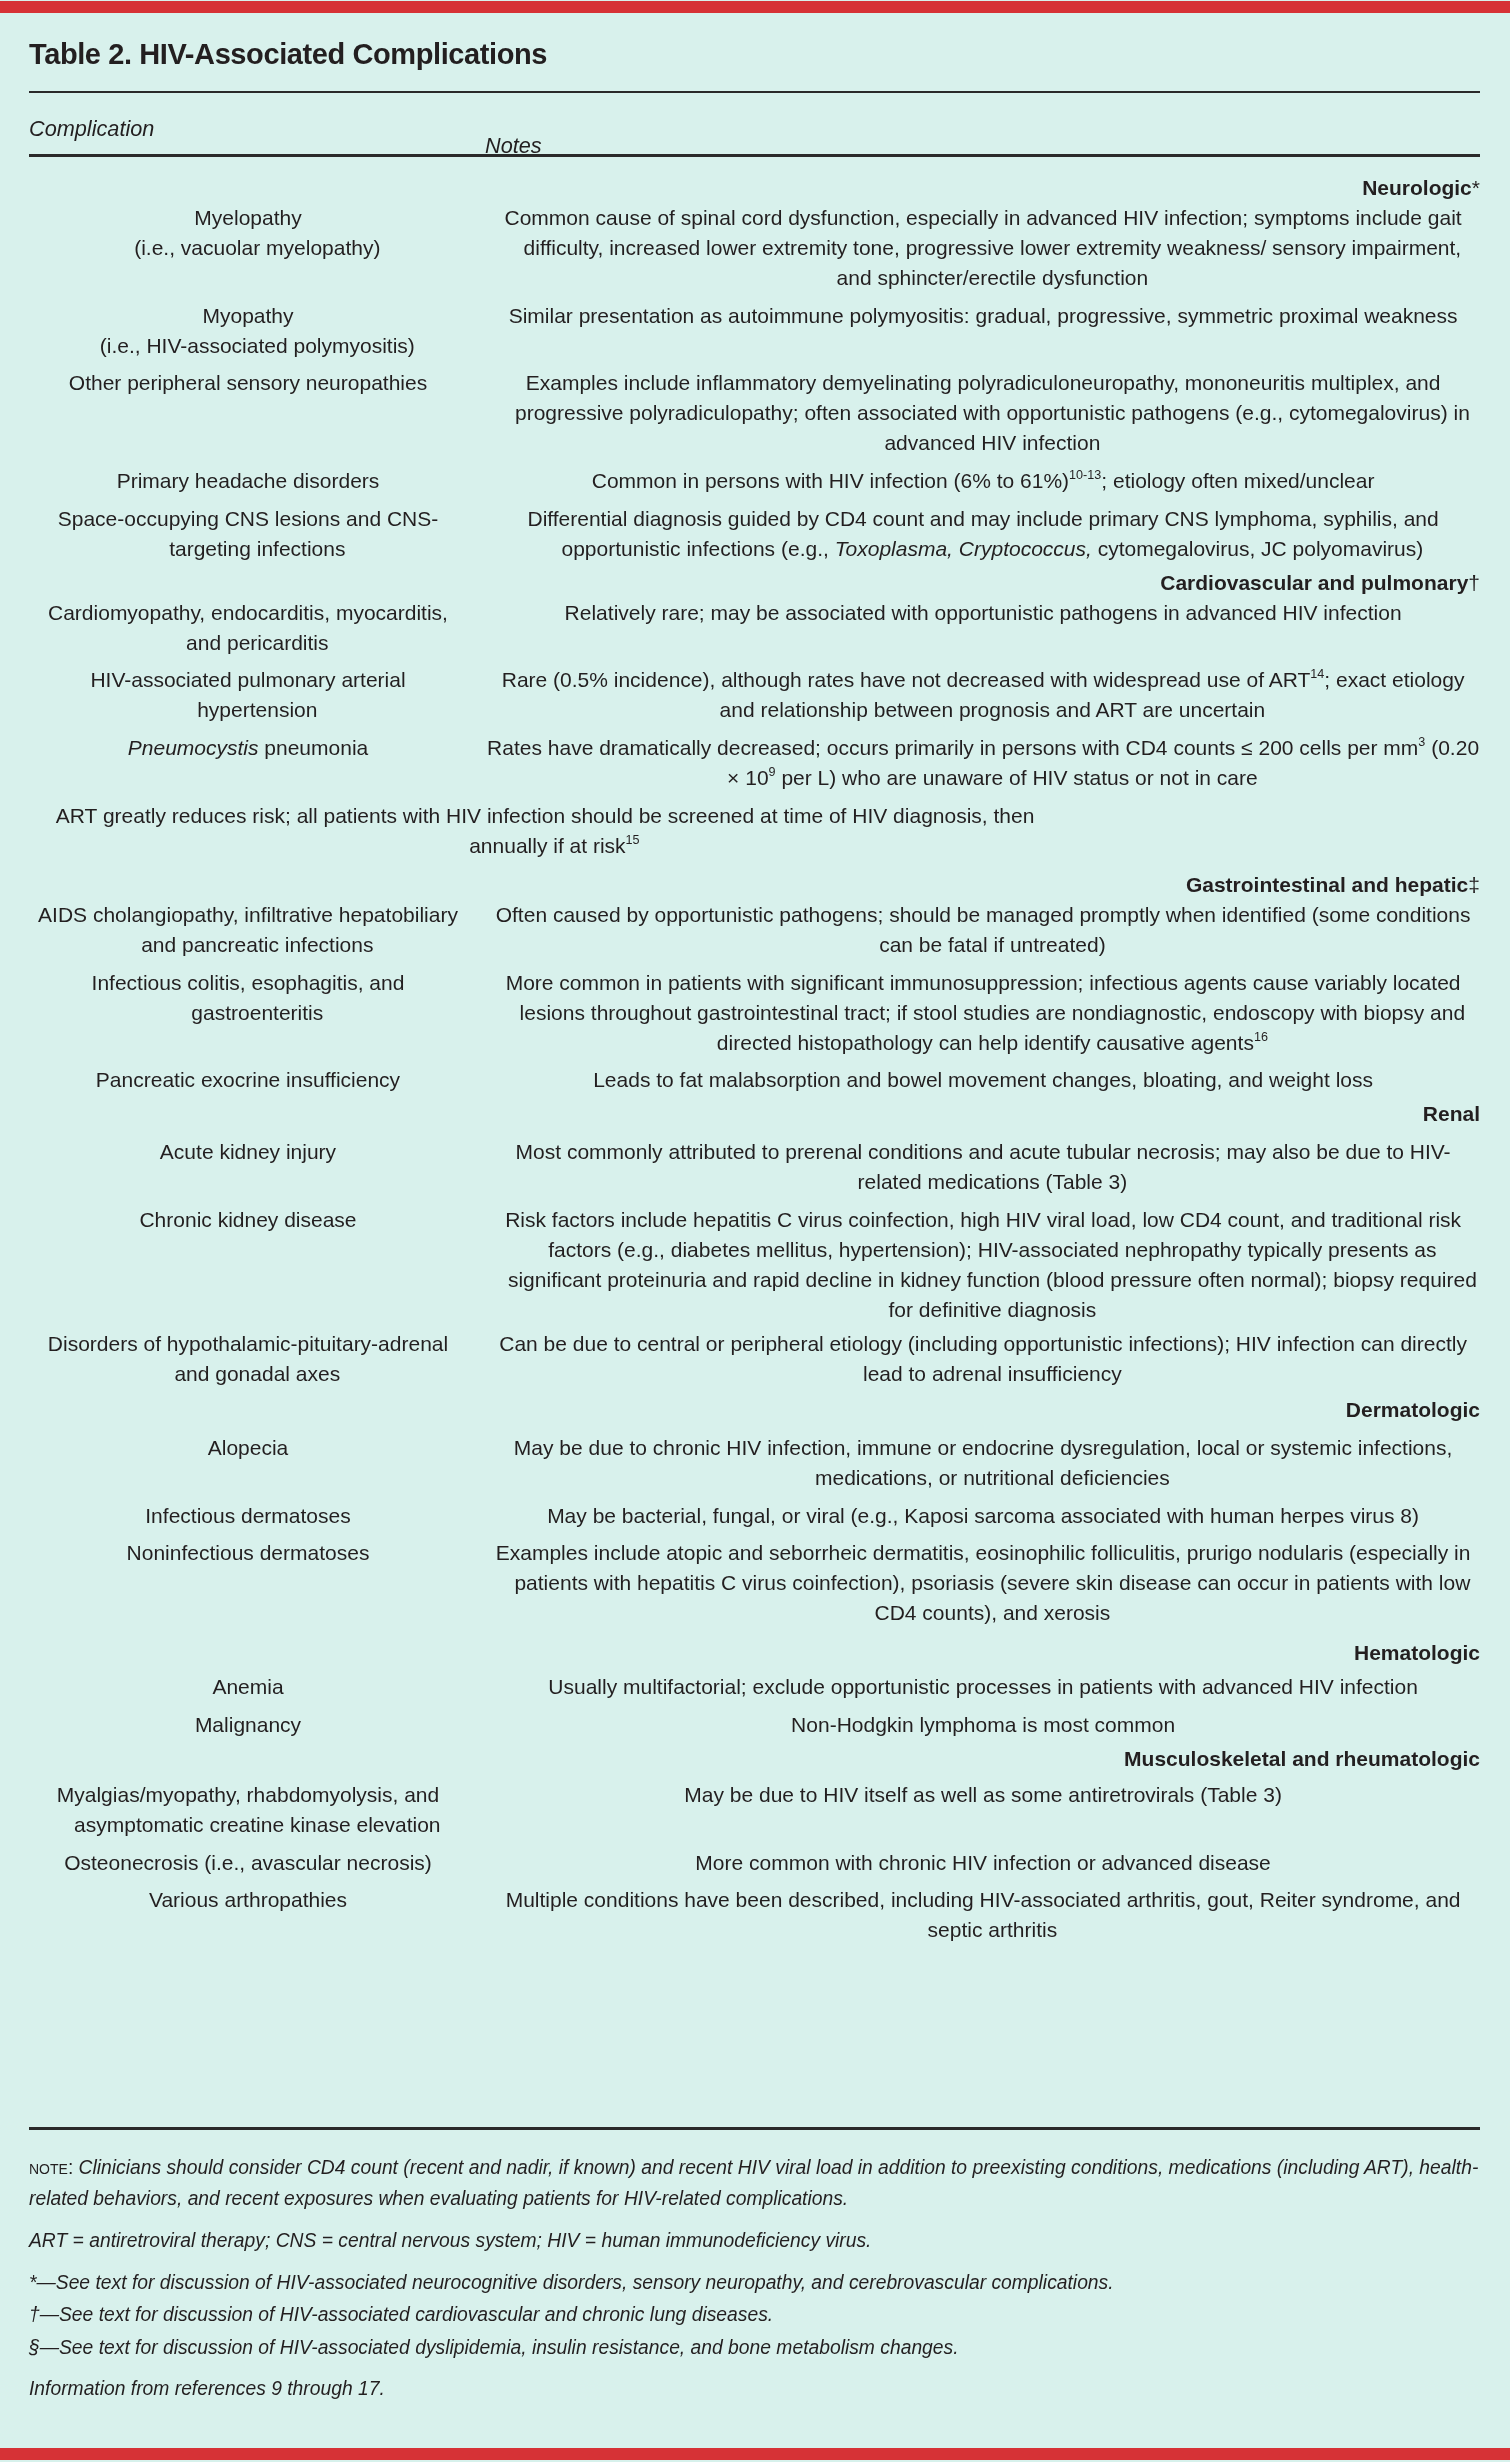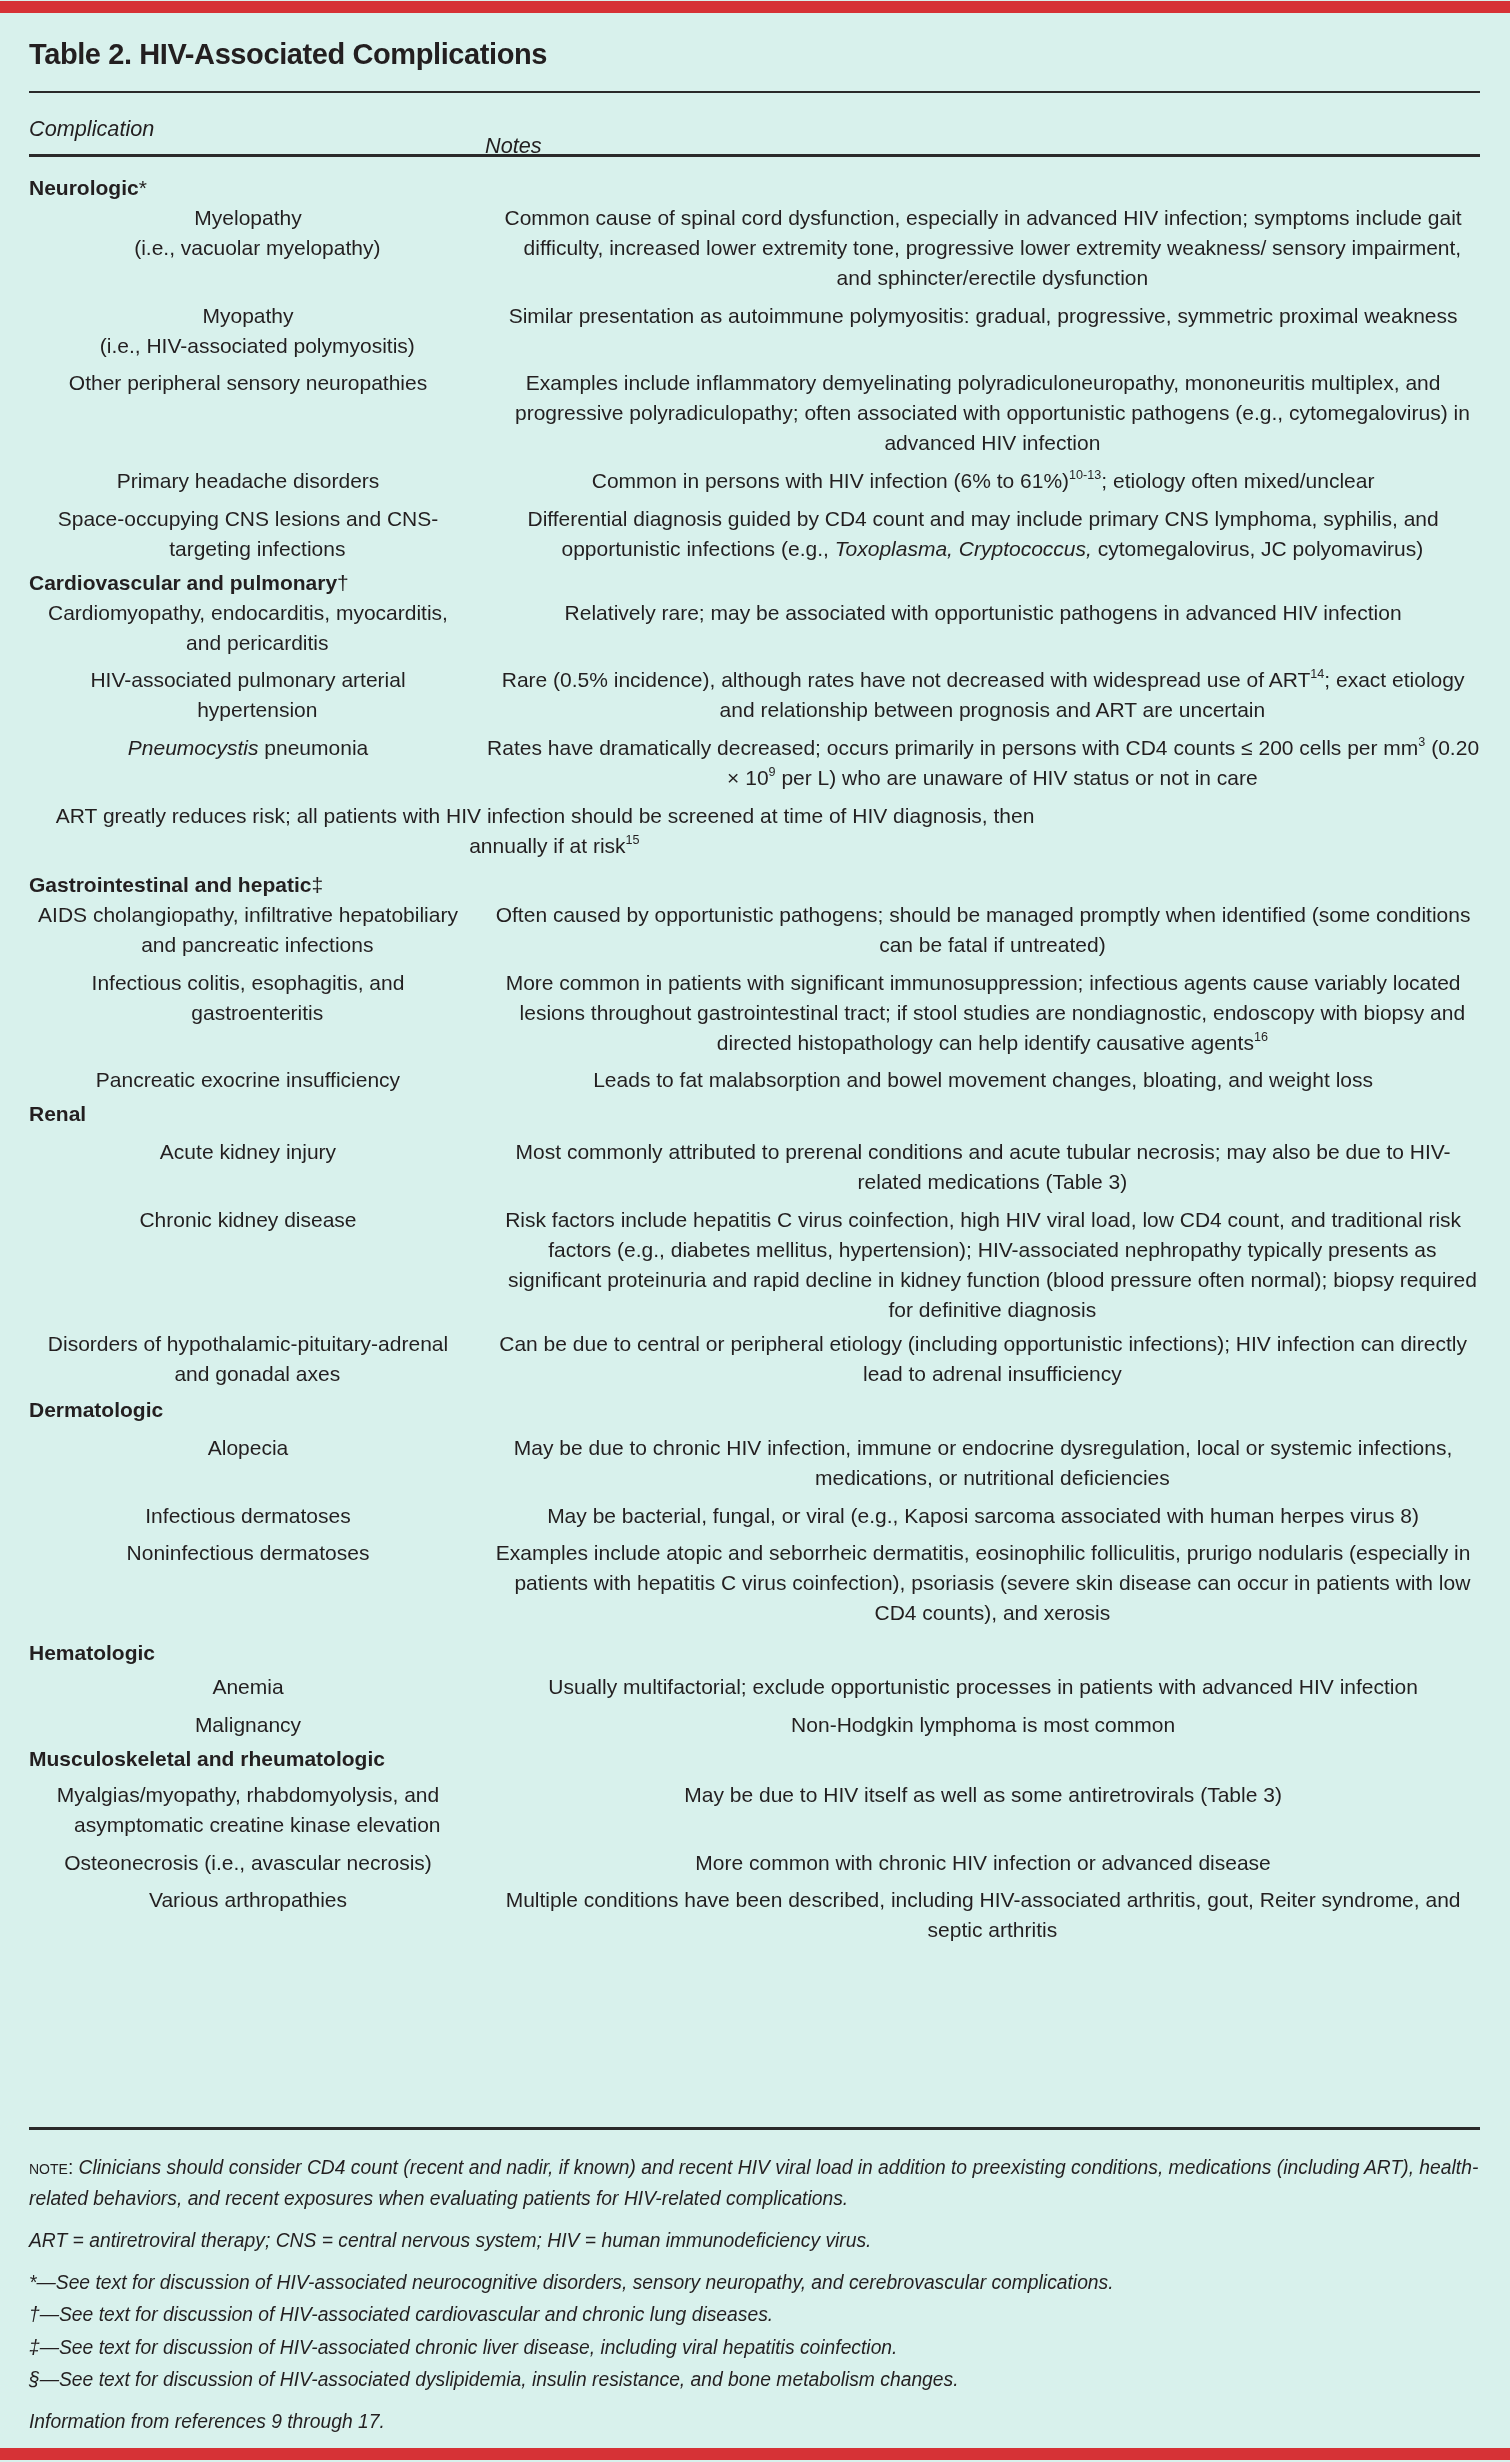--- a/index.html
+++ b/index.html
@@ -28,21 +28,21 @@
   .colhead {
     position: absolute; top: 116px; font-style: italic; font-size: 21.7px; white-space: nowrap;
   }
   .colhead.c1 { left: 0; }
   .colhead.c2 { left: 456px; margin-top: 17px; }
   .body {
     position: absolute; top: 169px; left: 0; width: 1451px;
     font-size: 21px; line-height: 30px;
   }
   .section {
-    font-weight: bold; margin-top: 3.9px; height: 30px; white-space: nowrap;
+    font-weight: bold; margin-top: 3.9px; height: 30px; white-space: nowrap; text-align: right;
   }
   .row { display: flex; margin-top: 7.7px; text-align: center; }
   .row.first { margin-top: 0; }
   .cell-comp {
     width: 438px; flex: 0 0 438px;
     padding-left: 18.6px; text-indent: -18.6px;
     box-sizing: border-box;
   }
   .cell-notes {
     margin-left: 18.6px;
@@ -180,20 +180,19 @@
     </div>
   </div>
 
   <div class="rule r3"></div>
 
   <div class="footer">
     <p><span class="smallcaps">Note:</span><span> Clinicians should consider CD4 count (recent and nadir, if known) and recent HIV viral load in addition to preexisting conditions, medications (including ART), health-related behaviors, and recent exposures when evaluating patients for HIV-related complications.</span></p>
     <p>ART = antiretroviral therapy; CNS = central nervous system; HIV = human immunodeficiency virus.</p>
     <p class="tight">*—See text for discussion of HIV-associated neurocognitive disorders, sensory neuropathy, and cerebrovascular complications.</p>
     <p class="tight">†—See text for discussion of HIV-associated cardiovascular and chronic lung diseases.</p>
-    <p class="tight">‡—See text for discussion of HIV-associated chronic liver disease, including viral hepatitis coinfection.</p>
     <p>§—See text for discussion of HIV-associated dyslipidemia, insulin resistance, and bone metabolism changes.</p>
     <p>Information from references 9 through 17.</p>
   </div>
 </div>
 
 <div class="red-bar bottom"></div>
 
 
 </body></html>

